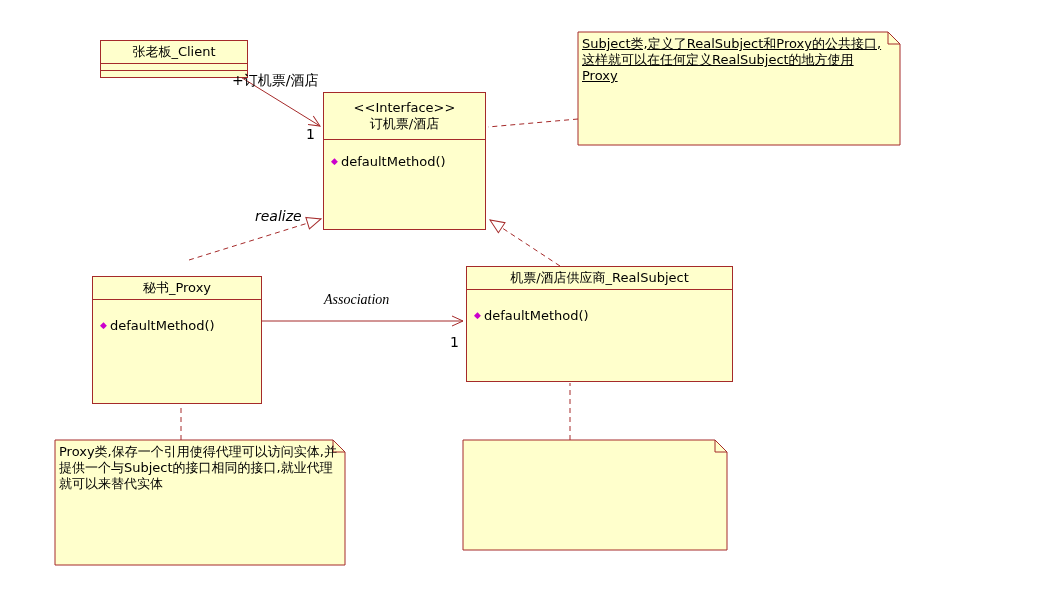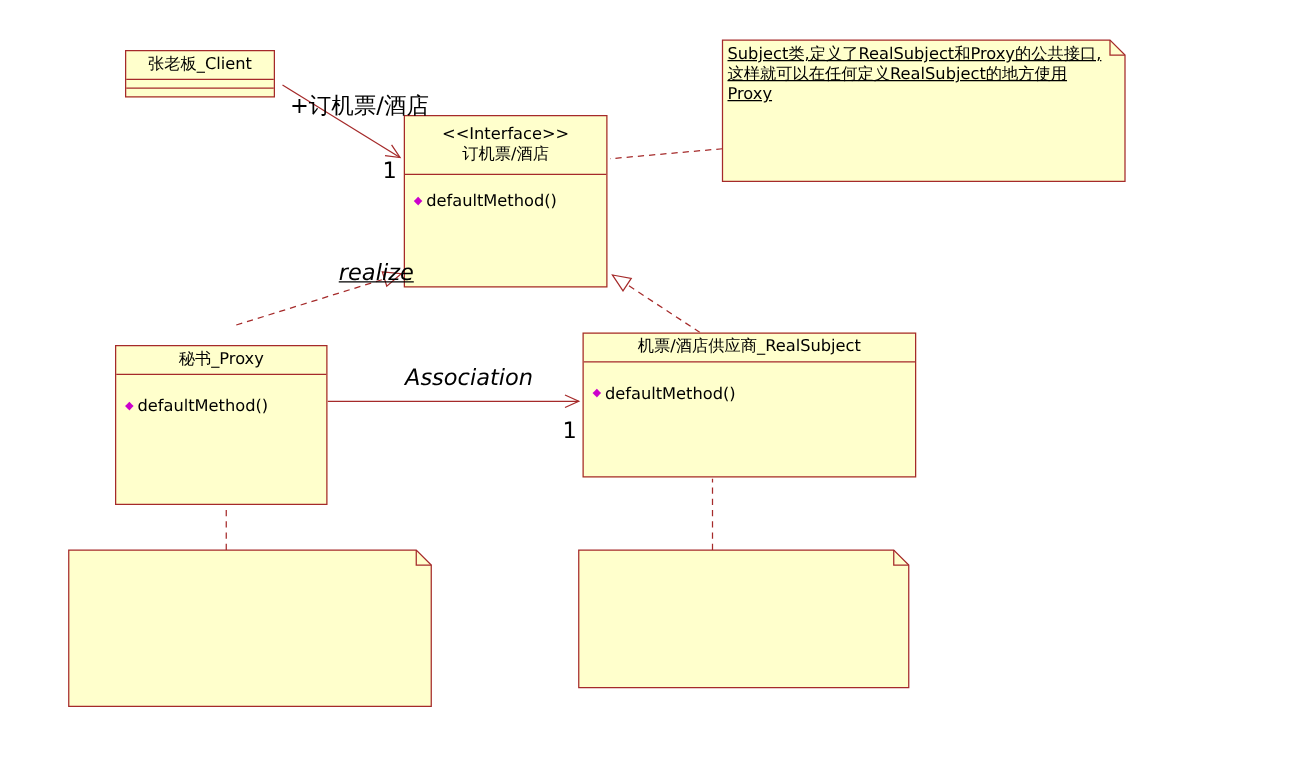--- a/index.html
+++ b/index.html
@@ -18,21 +18,21 @@
   }
   .cls-sep { border-top:1px solid #A52A2A; flex:0 0 auto; }
   .cls-comp { flex:0 0 auto; }
   .cls-ops { flex:1 1 auto; }
   .method-row { display:flex; align-items:center; gap:3px; padding-left:7px; }
   .diamond { color:#CC00CC; font-size:9px; line-height:1; }
 
   .note-text {
     position:absolute; font-size:13px; line-height:16px; color:#000;
   }
-  .edge-label { position:absolute; font-size:18px; color:#000; white-space:nowrap; }
+  .edge-label { position:absolute; font-size:14px; color:#000; white-space:nowrap; }
   .italic { font-style:italic; }
 
   svg line, svg path.conn { stroke:#A52A2A; stroke-width:1; fill:none; }
   svg .dashed { stroke-dasharray:5,4; }
   svg .note-shape { fill:#FFFFCC; stroke:#A52A2A; stroke-width:1; }
   svg .note-fold { fill:none; stroke:#A52A2A; stroke-width:1; }
 </style>
 </head>
 <body>
 
@@ -67,21 +67,21 @@
 
     <line x1="226" y1="68" x2="320" y2="126" marker-end="url(#arrowOpen)"></line>
 
     <line class="dashed" x1="189" y1="260" x2="321" y2="219" marker-end="url(#triHollow)"></line>
 
     <line class="dashed" x1="560" y1="266" x2="490" y2="220" marker-end="url(#triHollow)"></line>
 
     <line x1="262" y1="321" x2="463" y2="321" marker-end="url(#arrowOpen)"></line>
   </svg>
 
-  <div class="uml-class" style="left:100px; top:40px; width:120px; height:38px;">
+  <div class="uml-class" style="left:100px; top:40px; width:148px; height:38px;">
     <div class="cls-title" style="flex:0 0 22px;">张老板_Client</div>
     <div class="cls-sep"></div>
     <div class="cls-comp" style="height:6px;"></div>
     <div class="cls-sep"></div>
     <div class="cls-ops"></div>
   </div>
 
   <div class="uml-class" style="left:323px; top:80px; width:163px; height:138px;margin-top:12px;">
     <div class="cls-title" style="flex:0 0 46px;">
       <div>&lt;&lt;Interface&gt;&gt;</div>
@@ -112,20 +112,21 @@
     <div class="cls-sep"></div>
     <div class="cls-ops">
       <div class="method-row" style="padding-top:18px;">
         <span class="diamond">◆</span>
         <span>defaultMethod()</span>
       </div>
     </div>
   </div>
 
   <div class="note-text" style="left:582px; top:36px; width:306px;text-decoration:underline;">Subject类,定义了RealSubject和Proxy的公共接口,这样就可以在任何定义RealSubject的地方使用Proxy</div>
+  <div class="note-text" style="left:59px; top:444px; width:278px;">Proxy类,保存一个引用使得代理可以访问实体,并提供一个与Subject的接口相同的接口,就业代理就可以来替代实体</div>
 
   <div class="edge-label" style="left:232px; top:72px;">+订机票/酒店</div>
   <div class="edge-label" style="left:306px; top:126px;">1</div>
-  <div class="edge-label italic" style="left:271px; top:208px;text-decoration:underline;">realize</div>
-  <div class="edge-label italic" style="left:324px; top:292px;">Association</div>
+  <div class="edge-label italic" style="left:255px; top:208px;">realize</div>
+  <div class="edge-label italic" style="left:324px; top:292px;font-family:Liberation Serif, serif;">Association</div>
   <div class="edge-label" style="left:450px; top:334px;">1</div>
 
 </div>
 
 </body></html>

